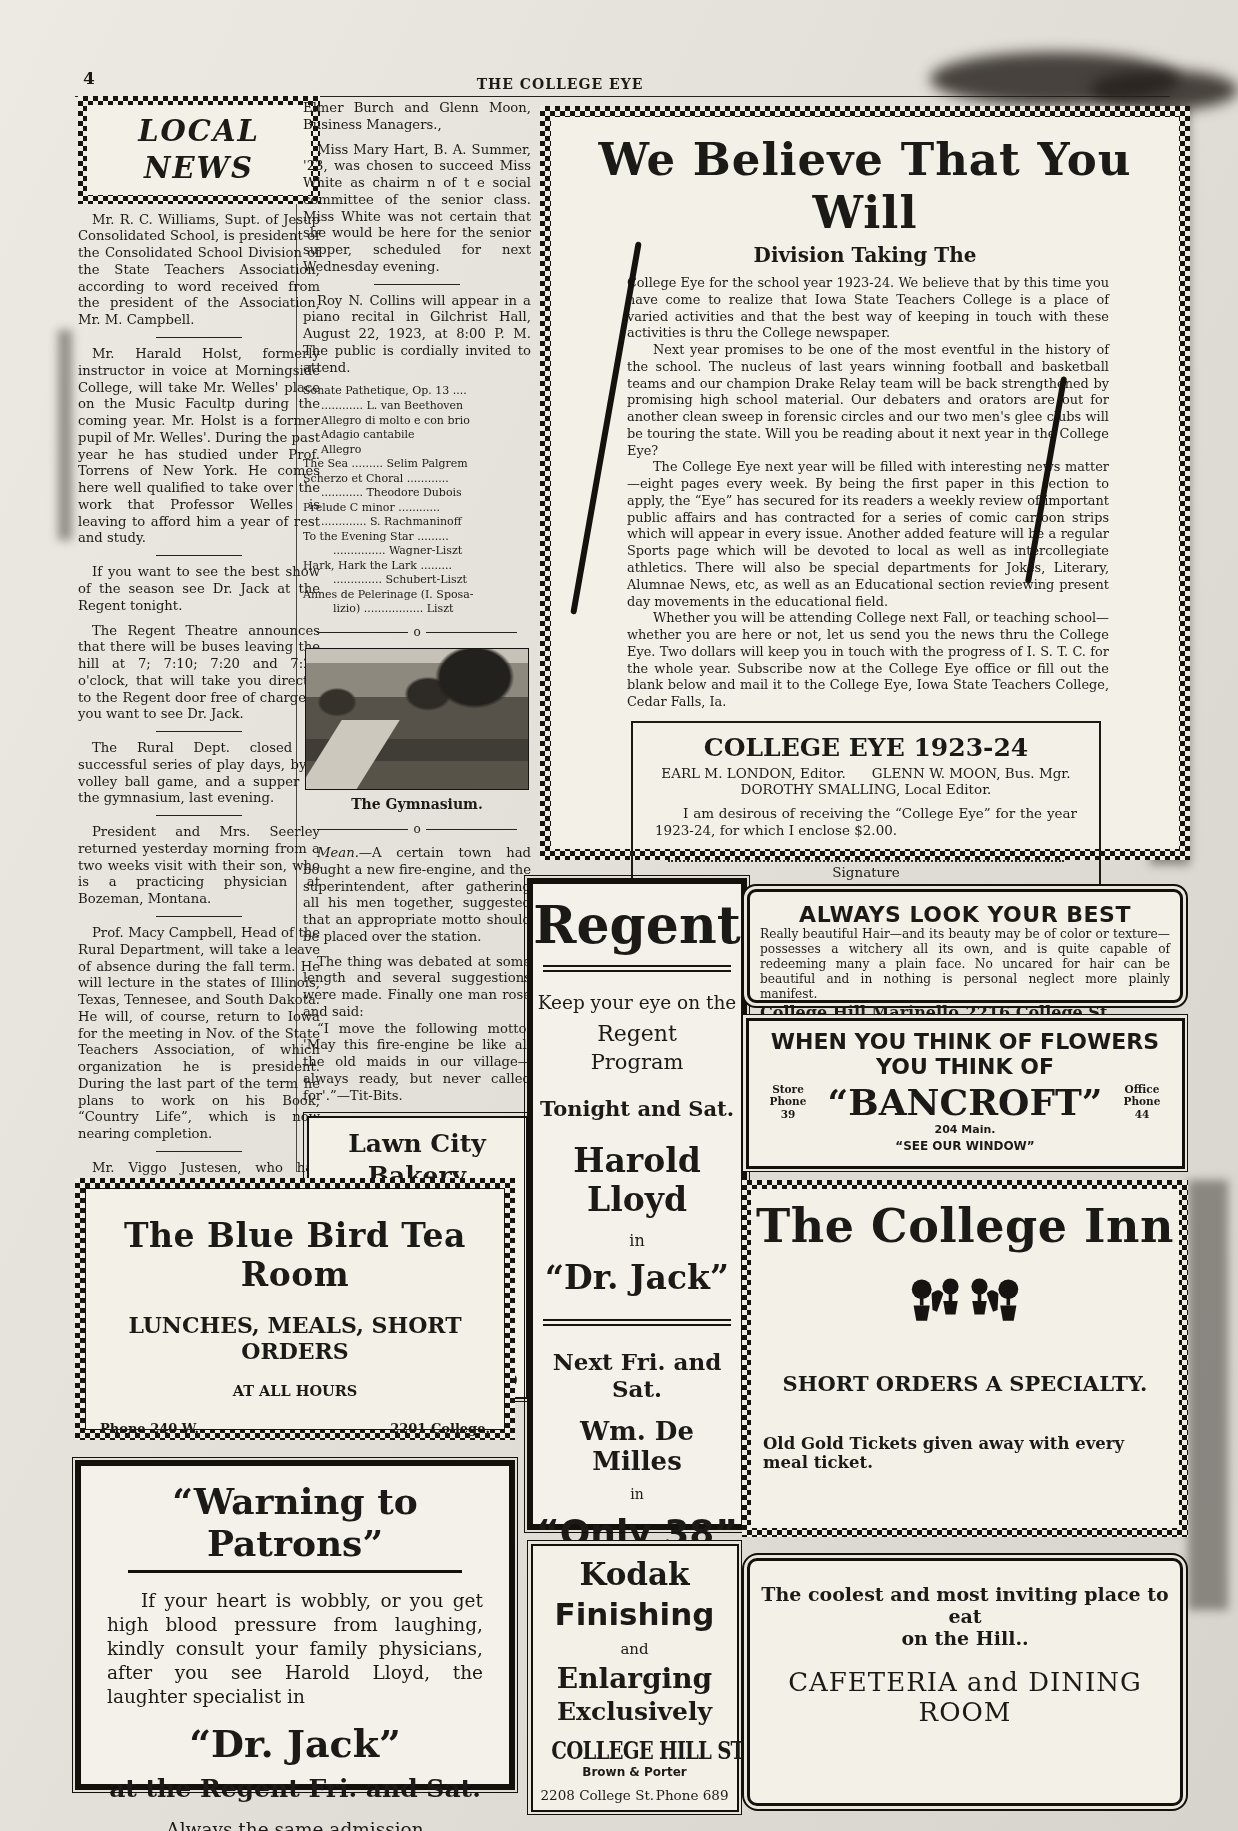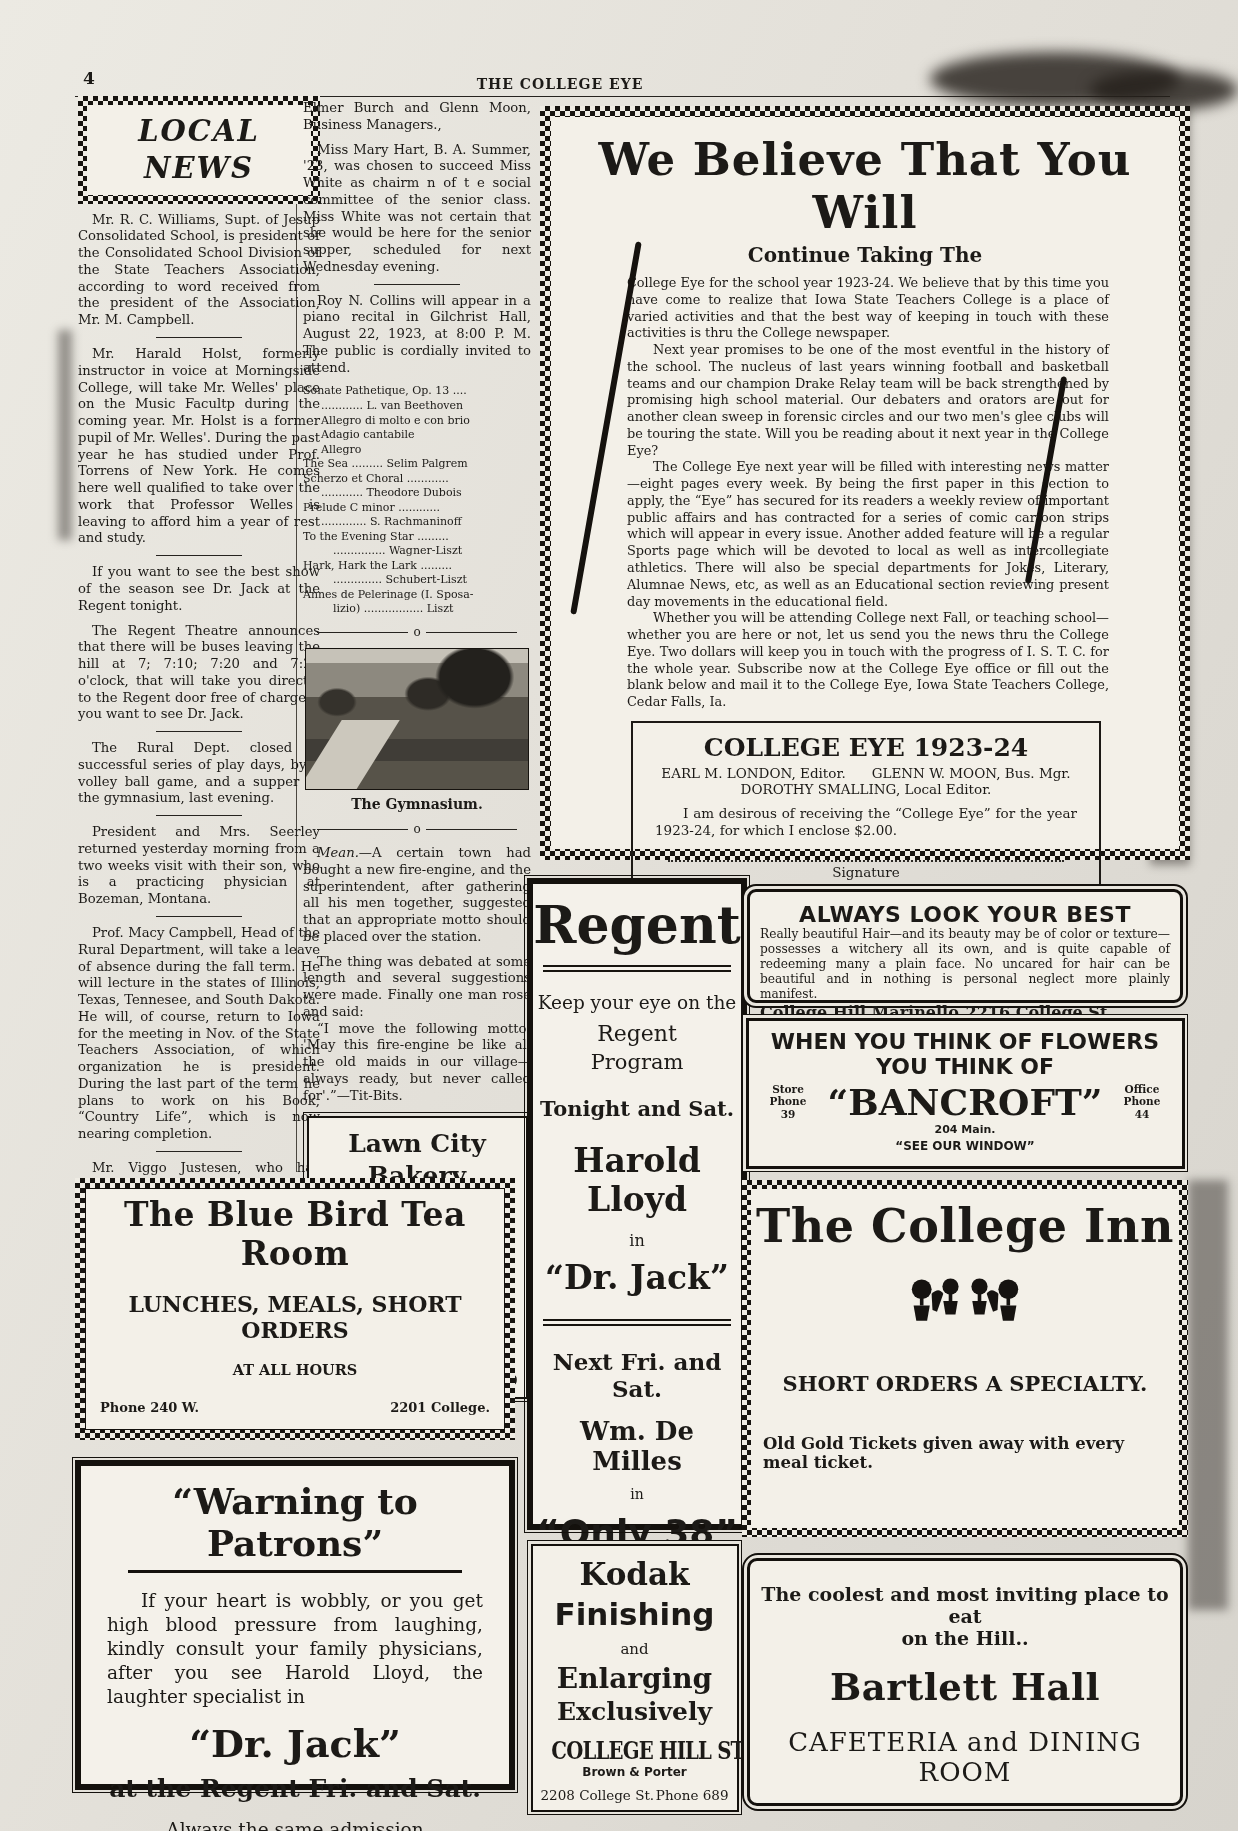--- a/index.html
+++ b/index.html
@@ -133,21 +133,21 @@
           <span class="b">407 Main St.</span>
           <span class="b">Phone 509</span>
         </div>
       </div>
     </div>
   </div>
 
   <div class="abs checker" style="left:540px;top:106px;width:628px;height:732px;padding:11px;">
     <div class="paper" style="position:relative;width:100%;height:100%;">
       <div class="ctr b" style="font-size:45px;padding-top:16px;letter-spacing:1px;">We Believe That You Will</div>
-      <div class="ctr b" style="font-size:20px;margin-top:4px;">Continue Taking The</div>
+      <div class="ctr b" style="font-size:20px;margin-top:4px;">Division Taking The</div>
       <div class="slash" style="left:52px;top:122px;height:378px;transform:rotate(10deg);"></div>
       <div class="slash" style="left:492px;top:258px;height:210px;transform:rotate(10deg);"></div>
       <div class="just" style="margin:8px 70px 0 76px;font-size:12.9px;line-height:1.3;">
         <p style="margin:0;">College Eye for the school year 1923-24. We believe that by this time you have come to realize that Iowa State Teachers College is a place of varied activities and that the best way of keeping in touch with these activities is thru the College newspaper.</p>
         <p style="margin:0;text-indent:26px;">Next year promises to be one of the most eventful in the history of the school. The nucleus of last years winning football and basketball teams and our champion Drake Relay team will be back strengthened by promising high school material. Our debaters and orators are out for another clean sweep in forensic circles and our two men's glee clubs will be touring the state. Will you be reading about it next year in the College Eye?</p>
         <p style="margin:0;text-indent:26px;">The College Eye next year will be filled with interesting news matter—eight pages every week. By being the first paper in this section to apply, the “Eye” has secured for its readers a weekly review of important public affairs and has contracted for a series of comic cartoon strips which will appear in every issue. Another added feature will be a regular Sports page which will be devoted to local as well as intercollegiate athletics. There will also be special departments for Jokes, Literary, Alumnae News, etc, as well as an Educational section reviewing present day movements in the educational field.</p>
         <p style="margin:0;text-indent:26px;">Whether you will be attending College next Fall, or teaching school—whether you are here or not, let us send you the news thru the College Eye. Two dollars will keep you in touch with the progress of I. S. T. C. for the whole year. Subscribe now at the College Eye office or fill out the blank below and mail it to the College Eye, Iowa State Teachers College, Cedar Falls, Ia.</p>
       </div>
 
       <div style="border:2px solid #1c1915;margin:10px 78px 0 80px;padding:10px 8px 12px 8px;">
@@ -265,28 +265,27 @@
       </div>
       <div class="ctr b" style="font-size:21px;margin-top:40px;">SHORT ORDERS A SPECIALTY.</div>
       <div class="b" style="font-size:16.5px;margin-top:38px;padding:0 12px;">Old Gold Tickets given away with every meal ticket.</div>
     </div>
   </div>
 
   <div class="abs" style="left:742px;top:1553px;width:446px;height:258px;border:2px solid #14110d;border-radius:16px;padding:3px;box-sizing:border-box;background:#e9e6de;">
     <div class="paper" style="border:3px solid #14110d;border-radius:10px;height:100%;box-sizing:border-box;">
       <div class="ctr b" style="font-size:19px;margin-top:22px;">The coolest and most inviting place to eat</div>
       <div class="ctr b" style="font-size:19px;">on the Hill..</div>
-      <div class="ctr bl" style="font-size:37px;margin-top:16px;">Bartlett Hall</div>
       <div class="ctr" style="font-size:26px;margin-top:18px;letter-spacing:1px;">CAFETERIA and DINING ROOM</div>
     </div>
   </div>
 
   <div class="abs checker" style="left:75px;top:1178px;width:440px;height:262px;padding:10px;box-sizing:border-box;">
     <div class="paper" style="border:1.5px solid #14110d;height:100%;box-sizing:border-box;">
-      <div class="ctr bl" style="font-size:33px;margin-top:6px;">The Blue Bird Tea Room</div>
+      <div class="ctr bl" style="font-size:33px;margin-top:27px;">The Blue Bird Tea Room</div>
       <div class="ctr b" style="font-size:22px;margin-top:18px;">LUNCHES, MEALS, SHORT ORDERS</div>
       <div class="ctr b" style="font-size:14.5px;margin-top:18px;">AT ALL HOURS</div>
       <div style="display:flex;justify-content:space-between;margin-top:22px;padding:0 14px;">
         <span class="b" style="font-size:13px;">Phone 240 W.</span>
         <span class="b" style="font-size:13px;">2201 College.</span>
       </div>
     </div>
   </div>
 
   <div class="abs" style="left:75px;top:1460px;width:440px;height:330px;border:6px solid #14110d;outline:1.5px solid #14110d;outline-offset:2px;background:#f4f1ea;box-sizing:border-box;">

